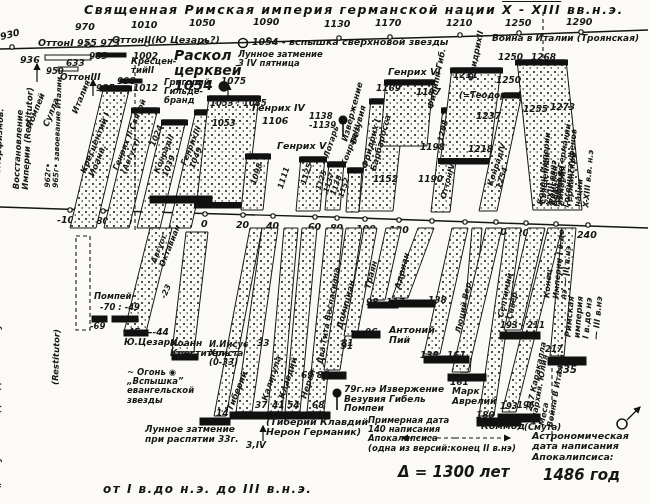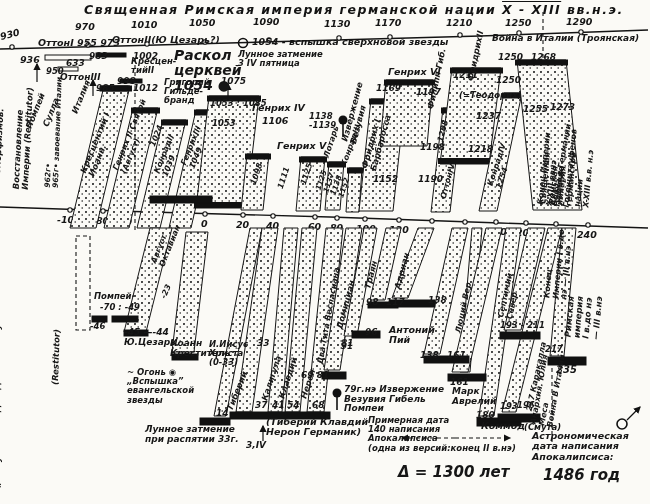--- a/index.html
+++ b/index.html
@@ -300,21 +300,21 @@
 965г• завоевание Италии</div>
       <div class="lbl" style="left: 2px; top: 498px; font-size: 9px; transform: rotate(-90deg) translateY(-100%);">Начало счета „н.э.” - в XI в.нэ(с Гильдебранда)
 Например: XIII век означает X.III век,т.е.
 „Христа III век” и т.д. Здесь X = Христос
 В Италии счет лет велся так: Тречента и тд
 Современный счет 1250год=I250г=1.250•
 = „Иисуса 250год” Здесь I - Иисус</div>
       <div class="lbl" style="left: 60px; top: 385px; font-size: 8.5px; transform: rotate(-88deg) translateY(-100%);">(Restitutor)</div>
       <div class="lbl" style="left: 94px; top: 292px; font-size: 8.5px;">Помпей·</div>
       <div class="lbl" style="left: 100px; top: 303px; font-size: 8.5px;">-70 : -49</div>
-      <div class="lbl" style="left: 90px; top: 322px; font-size: 8.5px;">-46</div>
+      <div class="lbl" style="left: 90px; top: 322px; font-size: 8.5px;">-69</div>
       <div class="lbl" style="left: 124px; top: 328px; font-size: 9px;">-45 —-44
 Ю.Цезарь</div>
       <div class="lbl" style="left: 170px; top: 339px; font-size: 9px;">Иоанн
 Креститель</div>
       <div class="lbl" style="left: 166px; top: 268px; font-size: 8px; transform: rotate(-68deg) translateY(-100%);">Август
 Октавиан</div>
       <div class="lbl" style="left: 168px; top: 300px; font-size: 8px; transform: rotate(-68deg) translateY(-100%);">-23</div>
       <div class="lbl" style="left: 209px; top: 340px; font-size: 8.5px;">И.Иисус
 Христа
 (0-33)</div>
@@ -384,13 +384,14 @@
       <div class="lbl" style="left: 398px; top: 464px; font-size: 15px;">Δ = 1300 лет</div>
       <div class="lbl" style="left: 532px; top: 431px; font-size: 9.5px;">Астрономическая
 дата написания
 Апокалипсиса:</div>
       <div class="lbl" style="left: 543px; top: 467px; font-size: 15px;">1486 год</div>
     </div>
 
   <div class="title" id="top-title"><span>Священная Римская империя германской нации </span><span class="ovl">X - XIII</span><span> вв.н.э.</span></div>
 
 
+  <div class="title" id="bottom-title-2">от I в.до н.э.  до III в.н.э.</div>
 </div>
 
 </body></html>

